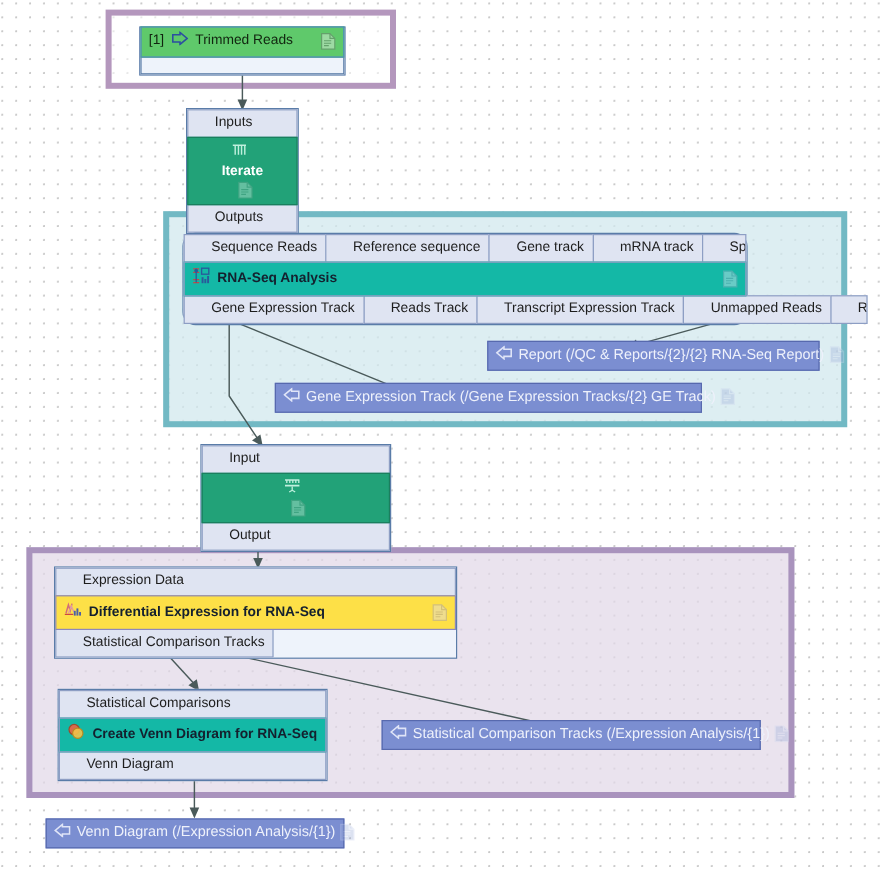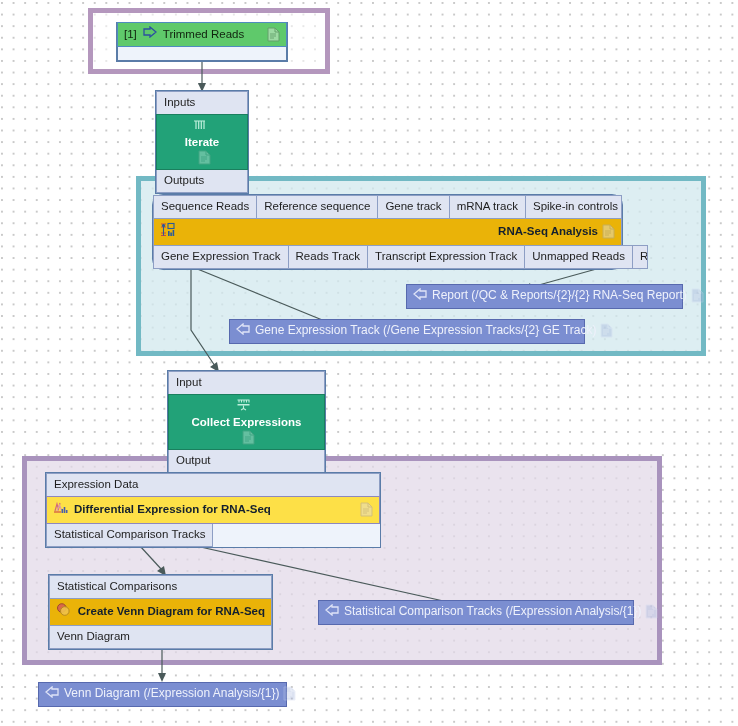--- a/index.html
+++ b/index.html
@@ -49,21 +49,21 @@
     border: 1px solid #5a7ca8;
     background: #eef3fb;
   }
   .rowline {
     display: flex;
     box-sizing: border-box;
     width: 100%;
   }
   .port {
     box-sizing: border-box;
-    padding: 3px 7px 4px 7px;
+    padding: 3px 7px 4px 22px;
     font-size: 11.5px;
     color: #1d1d1d;
     background: #dfe4f2;
     border: 1px solid #8d9ec4;
     white-space: nowrap;
     overflow: hidden;
     line-height: 15px;
     flex: 0 0 auto;
   }
   .port + .port { margin-left: -1px; }
@@ -93,24 +93,23 @@
     border-color: #1a7f5e;
     color: #ffffff;
     flex-direction: column;
   }
   .title-row.lav {
     background: #fde047;
     border-color: #8d88bd;
     color: #14202e;
   }
   .title-row.white {
-    background: #eab308;
+    background: #14b8a6;
     border-color: #8d9ec4;
     color: #14202e;
-    text-align: right;
   }
   .title-row .ttl { flex: 1 1 auto; }
 
   .blank-row {
     box-sizing: border-box;
     height: 15px;
     background: #eef3fb;
     border: 1px solid #5a7ca8;
     margin-top: -1px;
   }
@@ -314,21 +313,20 @@
       <div class="port port-full">Input</div>
     </div>
     <div class="title-row teal">
       <span class="ic lbl-ic">
         <svg width="15" height="13" viewBox="0 0 15 13">
           <path d="M1.5 2 h12 M3 2 v2.5 M5.5 2 v2.5 M8 2 v2.5 M10.5 2 v2.5 M13 2 v2.5" stroke="#bff0dd" stroke-width="1.1" fill="none"></path>
           <path d="M1.5 6 h12 v1.5 h-12 z" fill="#bff0dd"></path>
           <path d="M7.5 7.5 v3 M7.5 10.5 l-2.5 1.5 M7.5 10.5 l2.5 1.5" stroke="#bff0dd" stroke-width="1.1" fill="none"></path>
         </svg>
       </span>
-      <span class="ttl">Collect Expressions</span>
       <span class="ic doc-ic">
         <svg width="13" height="15" viewBox="0 0 13 15">
           <path d="M1 1 h7 l4 4 v9 h-11 z" fill="#bfe9d8" stroke="#6aa892" stroke-width="1"></path>
           <path d="M8 1 v4 h4" fill="none" stroke="#6aa892" stroke-width="1"></path>
           <path d="M3 7 h6 M3 9 h6 M3 11 h4" stroke="#6aa892" stroke-width="0.9"></path>
         </svg>
       </span>
     </div>
     <div class="rowline" style="margin-top:-1px;">
       <div class="port port-full">Output</div>

